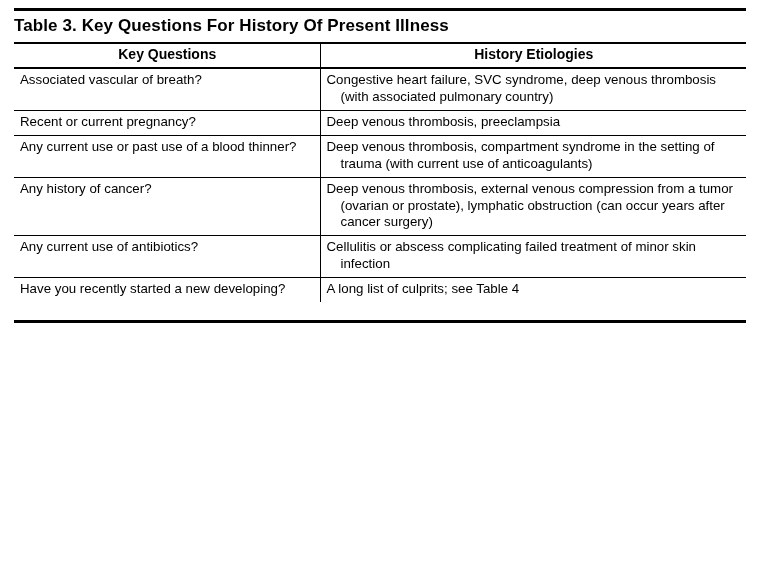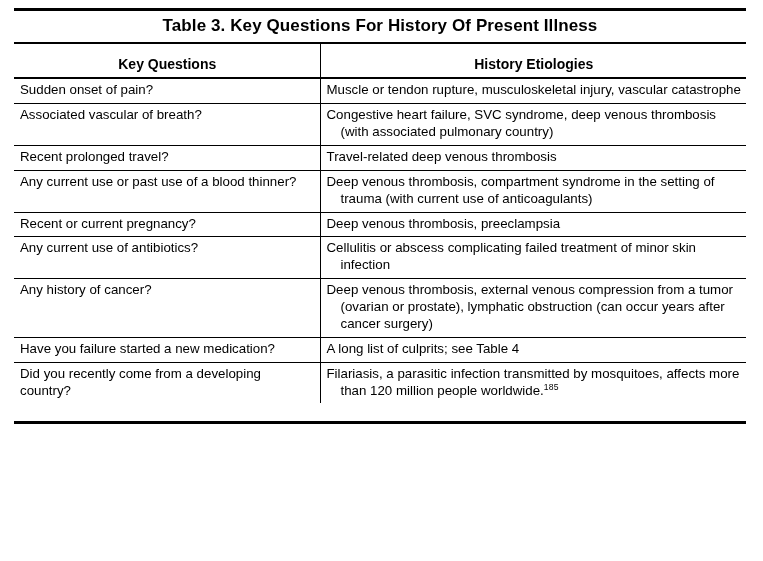--- a/index.html
+++ b/index.html
@@ -30,21 +30,21 @@
     background: #000000;
     width: 100%;
   }
   .rule-medium {
     height: 2px;
     background: #000000;
     width: 100%;
   }
 
   #table-title {
-    text-align: center;
+    text-align: left;
     font-size: 17px;
     font-weight: bold;
     letter-spacing: 0.1px;
     padding: 5px 0 6px 0;
     line-height: 1.15;
     white-space: nowrap;
   }
 
   
   table.keyq {
@@ -60,21 +60,21 @@
   table.keyq td {
     vertical-align: top;
     padding: 3px 5px 4px 6px;
     line-height: 1.27;
   }
 
   table.keyq thead th {
     text-align: center;
     font-weight: bold;
     font-size: 14px;
-    padding-top: 12px;
+    padding-top: 2px;
     padding-bottom: 4px;
     border-bottom: 2px solid #000;
   }
   table.keyq thead th.col-e {
     border-left: 1px solid #000;
   }
 
   table.keyq tbody td {
     border-bottom: 1px solid #000;
   }
@@ -127,88 +127,64 @@
     </colgroup>
     <thead>
       <tr>
         <th class="col-q">Key Questions</th>
         <th class="col-e">History Etiologies</th>
       </tr>
     </thead>
     <tbody id="table-body">
         <tr>
           <td class="cell-q col-q">
-            <span class="hang">Sudden onset of pain?</span>
-          </td>
-          <td class="cell-e col-e">
-            <span class="hang">Muscle or tendon rupture, musculoskeletal injury, vascular catastrophe</span>
-          </td>
-        </tr>
-        <tr>
-          <td class="cell-q col-q">
             <span class="hang">Associated vascular of breath?</span>
           </td>
           <td class="cell-e col-e">
             <span class="hang">Congestive heart failure, SVC syndrome, deep venous thrombosis (with associated pulmonary country)</span>
           </td>
         </tr>
         <tr>
           <td class="cell-q col-q">
-            <span class="hang">Recent prolonged travel?</span>
+            <span class="hang">Recent or current pregnancy?</span>
           </td>
           <td class="cell-e col-e">
-            <span class="hang">Travel-related deep venous thrombosis</span>
+            <span class="hang">Deep venous thrombosis, preeclampsia</span>
           </td>
         </tr>
         <tr>
           <td class="cell-q col-q">
             <span class="hang">Any current use or past use of a blood thinner?</span>
           </td>
           <td class="cell-e col-e">
             <span class="hang">Deep venous thrombosis, compartment syndrome in the setting of trauma (with current use of anticoagulants)</span>
           </td>
         </tr>
         <tr>
           <td class="cell-q col-q">
-            <span class="hang">Recent or current pregnancy?</span>
+            <span class="hang">Any history of cancer?</span>
           </td>
           <td class="cell-e col-e">
-            <span class="hang">Deep venous thrombosis, preeclampsia</span>
+            <span class="hang">Deep venous thrombosis, external venous compression from a tumor (ovarian or prostate), lymphatic obstruction (can occur years after cancer surgery)</span>
           </td>
         </tr>
         <tr>
           <td class="cell-q col-q">
             <span class="hang">Any current use of antibiotics?</span>
           </td>
           <td class="cell-e col-e">
             <span class="hang">Cellulitis or abscess complicating failed treatment of minor skin infection</span>
           </td>
         </tr>
         <tr>
           <td class="cell-q col-q">
-            <span class="hang">Any history of cancer?</span>
-          </td>
-          <td class="cell-e col-e">
-            <span class="hang">Deep venous thrombosis, external venous compression from a tumor (ovarian or prostate), lymphatic obstruction (can occur years after cancer surgery)</span>
-          </td>
-        </tr>
-        <tr>
-          <td class="cell-q col-q">
-            <span class="hang">Have you failure started a new medication?</span>
+            <span class="hang">Have you recently started a new developing?</span>
           </td>
           <td class="cell-e col-e">
             <span class="hang">A long list of culprits; see Table 4</span>
-          </td>
-        </tr>
-        <tr>
-          <td class="cell-q col-q">
-            <span class="hang">Did you recently come from a developing country?</span>
-          </td>
-          <td class="cell-e col-e">
-            <span class="hang">Filariasis, a parasitic infection transmitted by mosquitoes, affects more than 120 million people worldwide.<sup class="ref">185</sup></span>
           </td>
         </tr>
       </tbody>
   </table>
 
   <div class="spacer-bottom"></div>
   <div class="rule-thick" id="bottom-rule"></div>
 
 </div>
 

